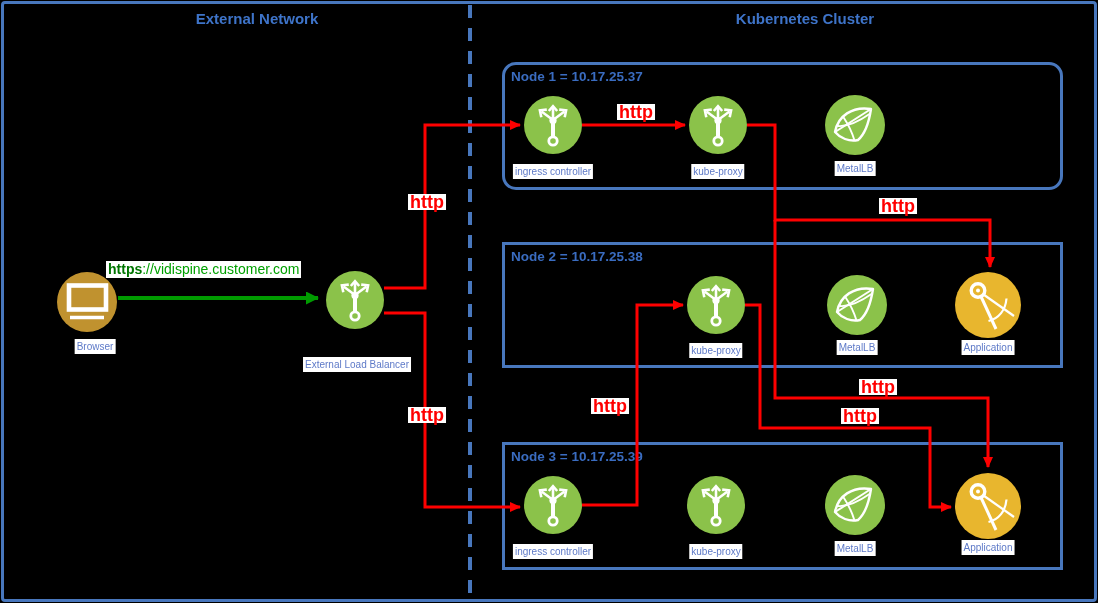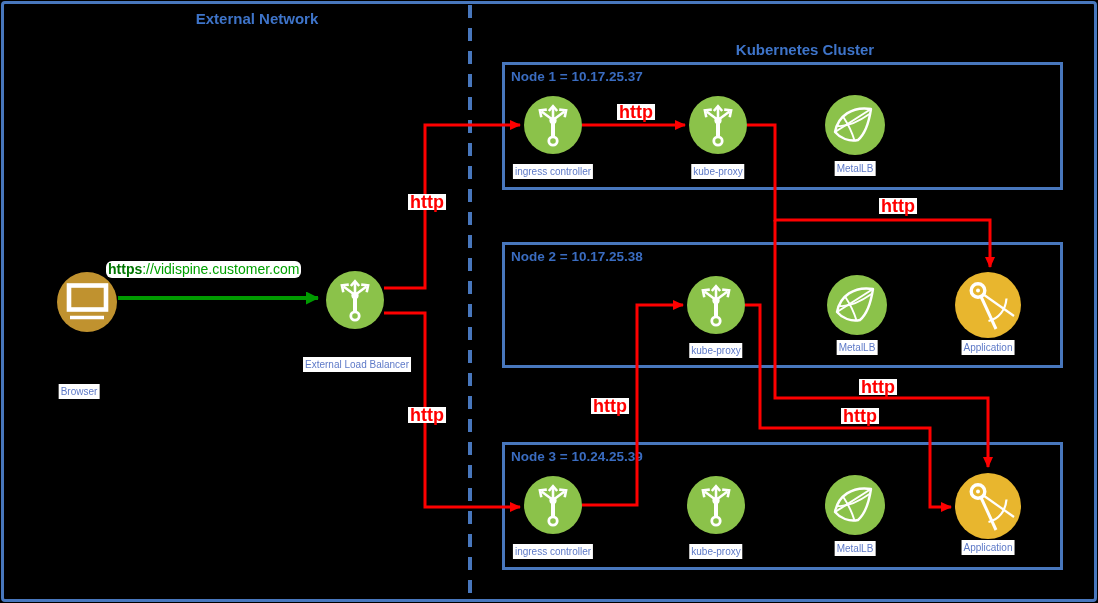--- a/index.html
+++ b/index.html
@@ -27,45 +27,45 @@
     background:#ffffff; color:#5e7ac8; font-size:10px; line-height:15px;
     padding:0 2px; white-space:nowrap; z-index:6;
   }
   .elabel {
     position:absolute; transform:translate(-50%,-50%);
     background:#ffffff; color:#ff0000; font-weight:bold; font-size:18px;
     line-height:16px; padding:0 2px; white-space:nowrap; z-index:6;
   }
   .urllabel {
     position:absolute; left:106px; top:261px; background:#ffffff;
-    font-size:14px; line-height:17px; padding:0 2px; white-space:nowrap; z-index:6;border-radius:6px;
+    font-size:14px; line-height:17px; padding:0 2px; white-space:nowrap; z-index:6;
   }
   .urllabel .scheme { color:#007500; font-weight:bold; }
   .urllabel .rest { color:#00a000; }
   #edges { position:absolute; left:0; top:0; z-index:5; pointer-events:none; }
   .layer-shapes { position:absolute; left:0; top:0; width:100%; height:100%; z-index:3; }
 </style>
 </head>
 <body>
 
 <div id="stage">
 
   <div class="frame"></div>
 
   <div class="rtitle" style="left:257px; top:10px;">External Network</div>
-  <div class="rtitle" style="left:805px; top:10px;margin-top:31px;">Kubernetes Cluster</div>
-
-  <div class="nodebox" style="left:502px; top:62px;  width:555px; height:122px;">
+  <div class="rtitle" style="left:805px; top:10px;">Kubernetes Cluster</div>
+
+  <div class="nodebox" style="left:502px; top:62px;  width:555px; height:122px;border-radius:14px;">
     <div class="ntitle">Node 1 = 10.17.25.37</div>
   </div>
   <div class="nodebox" style="left:502px; top:242px; width:555px; height:120px;">
     <div class="ntitle">Node 2 = 10.17.25.38</div>
   </div>
   <div class="nodebox" style="left:502px; top:442px; width:555px; height:122px;">
-    <div class="ntitle">Node 3 = 10.24.25.39</div>
+    <div class="ntitle">Node 3 = 10.17.25.39</div>
   </div>
 
   <div class="layer-shapes">
 
     <div class="circ" style="left:57px; top:272px; width:60px; height:60px; background:#c0922f;">
       <svg viewBox="0 0 60 60">
         <rect x="12" y="13.5" width="37" height="24" fill="none" stroke="#fff" stroke-width="4.6"></rect>
         <line x1="13" y1="45.5" x2="47" y2="45.5" stroke="#fff" stroke-width="3.4"></line>
       </svg>
     </div>
@@ -211,21 +211,21 @@
 
     <path d="M384,288 H425 V125 H520" stroke="#ff0000" stroke-width="3" fill="none" marker-end="url(#mr)"></path>
     <path d="M384,313 H425 V507 H520" stroke="#ff0000" stroke-width="3" fill="none" marker-end="url(#mr)"></path>
     <path d="M582,125 H685" stroke="#ff0000" stroke-width="3" fill="none" marker-end="url(#mr)"></path>
     <path d="M747,125 H775 V220 H990 V267" stroke="#ff0000" stroke-width="3" fill="none" marker-end="url(#mr)"></path>
     <path d="M775,220 V398 H988 V467" stroke="#ff0000" stroke-width="3" fill="none" marker-end="url(#mr)"></path>
     <path d="M745,305 H760 V428 H930 V507 H951" stroke="#ff0000" stroke-width="3" fill="none" marker-end="url(#mr)"></path>
     <path d="M582,505 H637 V305 H683" stroke="#ff0000" stroke-width="3" fill="none" marker-end="url(#mr)"></path>
   </svg>
 
-  <div class="nlabel" style="left:79px;  top:339px;margin-top:45px;">Browser</div>
+  <div class="nlabel" style="left:95px;  top:339px;">Browser</div>
   <div class="nlabel" style="left:357px; top:357px;">External Load Balancer</div>
 
   <div class="nlabel" style="left:553px; top:164px;">ingress controller</div>
   <div class="nlabel" style="left:718px; top:164px;">kube-proxy</div>
   <div class="nlabel" style="left:855px; top:161px;">MetalLB</div>
 
   <div class="nlabel" style="left:716px; top:343px;">kube-proxy</div>
   <div class="nlabel" style="left:857px; top:340px;">MetalLB</div>
   <div class="nlabel" style="left:988px; top:340px;">Application</div>
 

